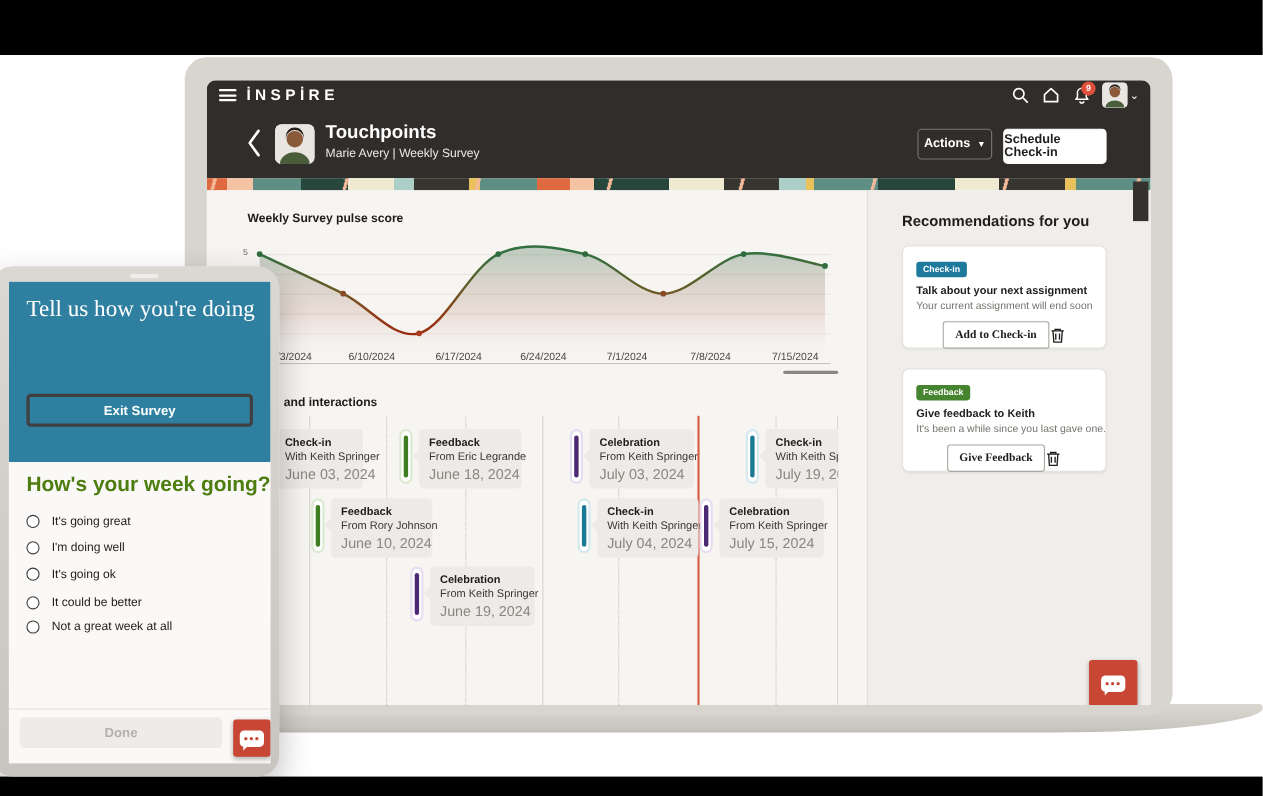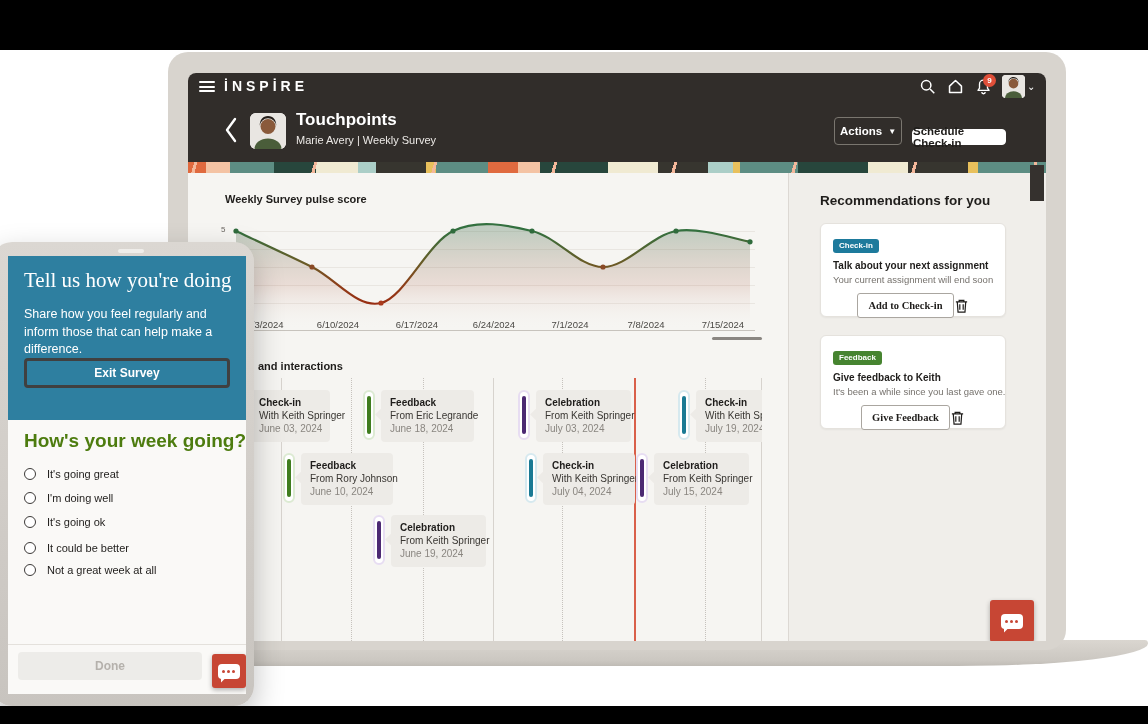--- a/index.html
+++ b/index.html
@@ -29,22 +29,22 @@
   .tb-caret { position:absolute; left:839px; top:8px; color:#fff; font-size:10px; cursor:pointer; }
 
   
   .pageheader { position:absolute; left:0; top:27px; width:858px; height:62px; background:#312d2a; }
   .back-icon { position:absolute; left:36px; top:17px; width:14px; height:26px; cursor:pointer; }
   .ph-avatar { position:absolute; left:62px; top:13px; width:36px; height:36px; border-radius:6px; overflow:hidden; background:#fff; }
   .ph-title { position:absolute; left:108px; top:10px; color:#fff; font-size:17px; font-weight:bold; }
   .ph-sub { position:absolute; left:108px; top:34px; color:#ece9e6; font-size:11px; }
   .btn-dark { position:absolute; left:646px; top:17px; width:68px; height:28px; background:#312d2a; border:1px solid #7a766f;
               border-radius:4px; color:#fff; font-size:11.5px; font-weight:bold; display:flex; align-items:center; justify-content:center; gap:6px; cursor:pointer; }
-  .btn-light { position:absolute; left:724px; top:17px; width:94px; height:16px; background:#fff; border:1px solid #fff;
-               border-radius:4px; color:#1f1d1b; font-size:11.5px; font-weight:bold; display:flex; align-items:center; justify-content:center; cursor:pointer;margin-top:12px; }
+  .btn-light { position:absolute; left:724px; top:17px; width:94px; height:32px; background:#fff; border:1px solid #fff;
+               border-radius:4px; color:#1f1d1b; font-size:11.5px; font-weight:bold; display:flex; align-items:center; justify-content:center; cursor:pointer; }
   .caret-down { font-size:8px; }
 
   
   .banner { position:absolute; left:0; top:89px; width:858px; height:11px;
     background:
       linear-gradient(105deg, transparent 0 6px, #f4b89b 6px 9px, transparent 9px) 0 0/ 120px 11px repeat-x,
       linear-gradient(90deg,
         #e06a3f 0 18px, #f4c3a4 18px 42px, #5d8d83 42px 86px, #27463c 86px 128px,
         #f0ead2 128px 170px, #abcec7 170px 188px, #37352f 188px 238px, #e8c05c 238px 248px,
         #5d8d83 248px 300px, #e06a3f 300px 330px, #f4c3a4 330px 352px, #27463c 352px 420px,
@@ -74,21 +74,21 @@
   .tl-dotted { border-left:1px dotted #c6c2bd; width:0; }
   .tl-today { width:2px; background:#d9604a; }
   .event { position:absolute; }
   .pill { position:absolute; left:0; top:0; width:12px; height:50px; background:#fff; border:2px solid #ddd; border-radius:7px;
           display:flex; align-items:center; justify-content:center; }
   .pill i { display:block; width:4px; height:38px; border-radius:2px; background:#555; }
   .bubble { position:absolute; left:18px; top:0; background:#edebe7; border-radius:4px; padding:7px 9px 6px; min-height:52px; }
   .bubble:before { content:""; position:absolute; left:-4px; top:20px; width:9px; height:9px; background:#edebe7; transform:rotate(45deg); }
   .ev-type { font-size:10px; font-weight:bold; color:#1f1d1b; white-space:nowrap; }
   .ev-who { font-size:10px; color:#393632; margin-top:2px; white-space:nowrap; }
-  .ev-date { font-size:10px; color:#8a8680; margin-top:2px; white-space:nowrap; }
+  .ev-date { font-size:13px; color:#8a8680; margin-top:2px; white-space:nowrap; }
 
   
   .reco-panel { position:absolute; left:601px; top:100px; width:257px; height:468px; background:#f0eeea; }
   .reco-title { position:absolute; left:31px; top:20px; font-size:13.5px; font-weight:bold; color:#1f1d1b; }
   .reco-card { position:absolute; left:31px; width:186px; height:94px; background:#fff; border:1px solid #e5e2dd;
                border-radius:6px; box-shadow:0 1px 2px rgba(0,0,0,.05); padding:10px 12px; }
   .reco-badge { display:inline-block; color:#fff; font-size:8px; font-weight:bold; padding:2px 6px 3px; border-radius:3px; }
   .reco-card-title { font-size:10px; font-weight:bold; color:#1f1d1b; margin-top:7px; white-space:nowrap; }
   .reco-card-sub { font-size:9.5px; color:#76726d; margin-top:3px; white-space:nowrap; }
   .reco-row { display:flex; align-items:center; justify-content:center; margin-top:8px;font-family:Liberation Serif, serif; }
@@ -370,21 +370,20 @@
           <i></i>
         </div>
     </div>
   </div>
 
   <div class="phone-frame">
     <div class="phone-notch"></div>
     <div class="phone-screen">
       <div class="survey-header">
         <div class="survey-title">Tell us how you're doing</div>
-        <div class="survey-body">Share how you feel regularly and inform those that can help make a difference.</div>
         <button class="exit-btn">Exit Survey</button>
       </div>
       <div class="survey-q">How's your week going?</div>
 
       <div class="opt" style="top:212px">
         <span class="radio"></span>
         <span class="opt-label">It's going great</span>
       </div>
       <div class="opt" style="top:236px">
         <span class="radio"></span>

